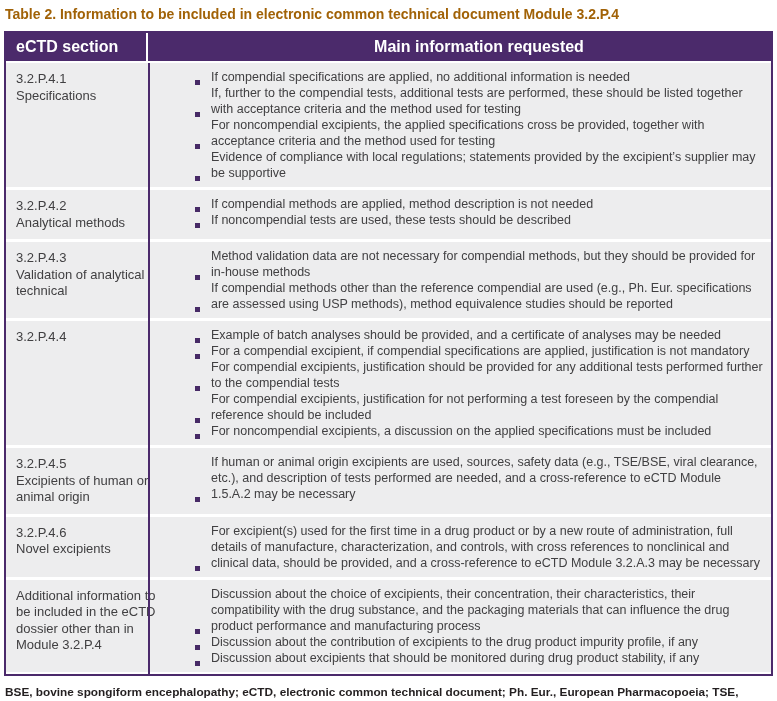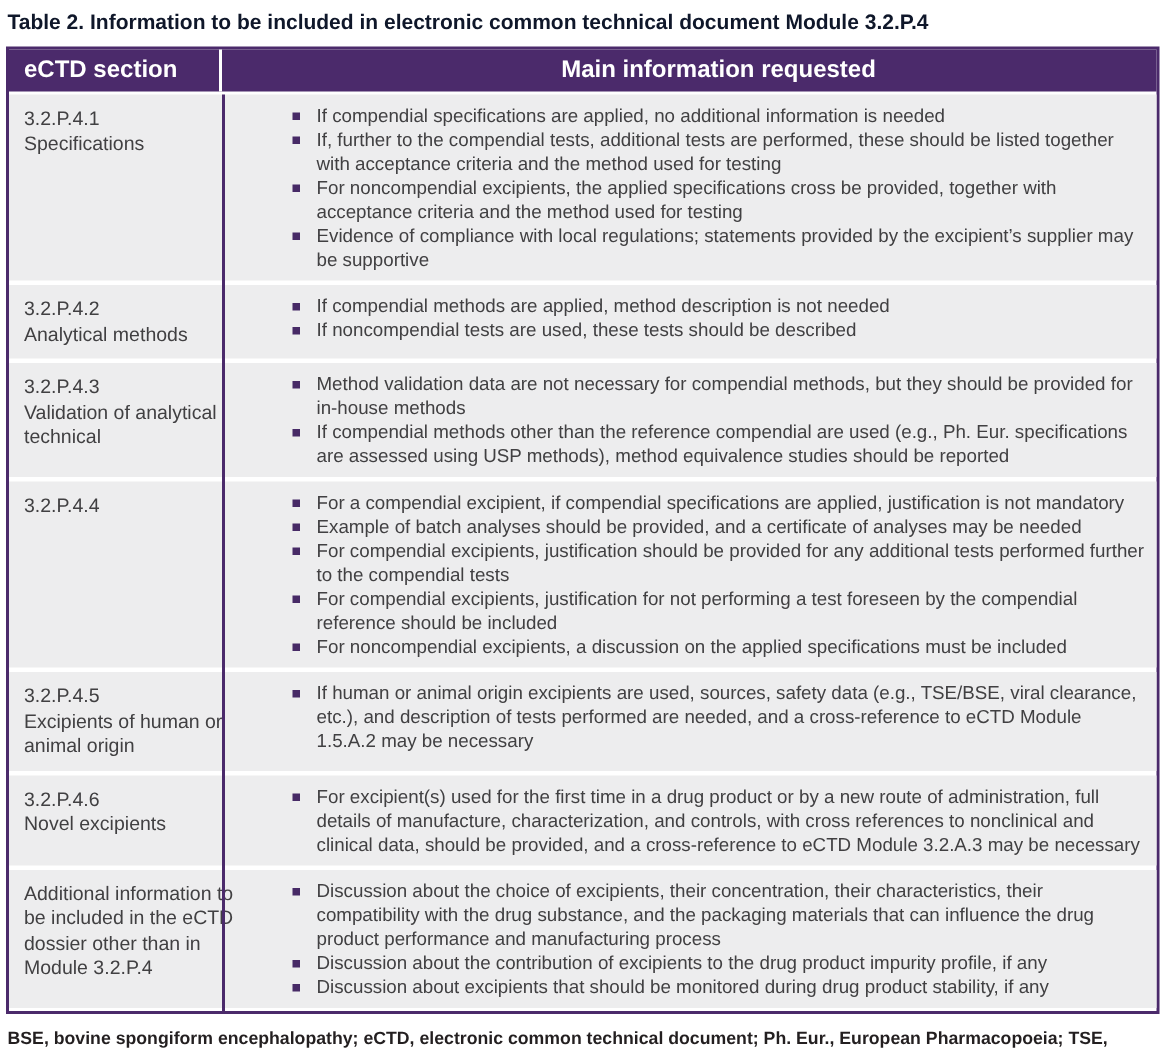--- a/index.html
+++ b/index.html
@@ -10,21 +10,21 @@
   }
   .page {
     width: 777px;
     height: 701px;
     box-sizing: border-box;
     padding: 4px 4px 0 4px;
     background: #ffffff;
     overflow: hidden;
   }
   .table-title {
-    color: #0f172a;
+    color: #a16207;
     font-weight: bold;
     font-size: 14px;
     line-height: 17px;
     margin: 2px 0 8px 1px;
   }
   .ectd-table {
     border: 2px solid #4B2A6B;
     background: #ffffff;
   }
   .thead {
@@ -84,20 +84,21 @@
   .bullets {
     list-style: none;
     margin: 0;
     padding: 0;
   }
   .bullet-item {
     display: flex;
     font-size: 12.5px;
     line-height: 16px;
     color: #414042;
+    align-items: flex-end;
   }
   .bullet-square {
     flex: none;
     width: 5px;
     height: 5px;
     background: #472A66;
     margin: 6px 11px 0 17px;
   }
   .bullet-text { flex: 1; }
   .footnote {
@@ -183,25 +184,25 @@
     </div>
   </div>
         <div class="trow">
     <div class="td-section">
       <div>3.2.P.4.4</div>
     </div>
     <div class="td-main">
       <ul class="bullets">
               <li class="bullet-item">
     <span class="bullet-square"></span>
+    <span class="bullet-text">Example of batch analyses should be provided, and a certificate of analyses may be needed</span>
+  </li>
+              <li class="bullet-item">
+    <span class="bullet-square"></span>
     <span class="bullet-text">For a compendial excipient, if compendial specifications are applied, justification is not mandatory</span>
-  </li>
-              <li class="bullet-item">
-    <span class="bullet-square"></span>
-    <span class="bullet-text">Example of batch analyses should be provided, and a certificate of analyses may be needed</span>
   </li>
               <li class="bullet-item">
     <span class="bullet-square"></span>
     <span class="bullet-text">For compendial excipients, justification should be provided for any additional tests performed further to the compendial tests</span>
   </li>
               <li class="bullet-item">
     <span class="bullet-square"></span>
     <span class="bullet-text">For compendial excipients, justification for not performing a test foreseen by the compendial reference should be included</span>
   </li>
               <li class="bullet-item">

